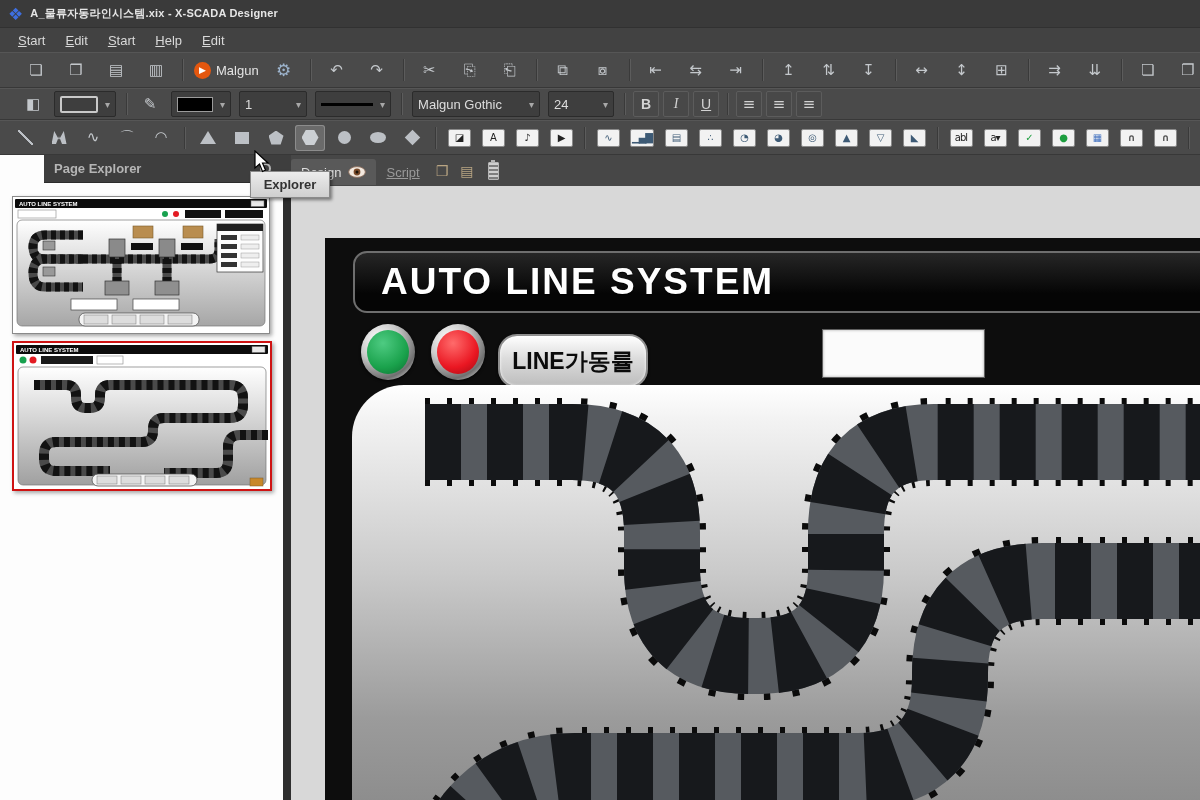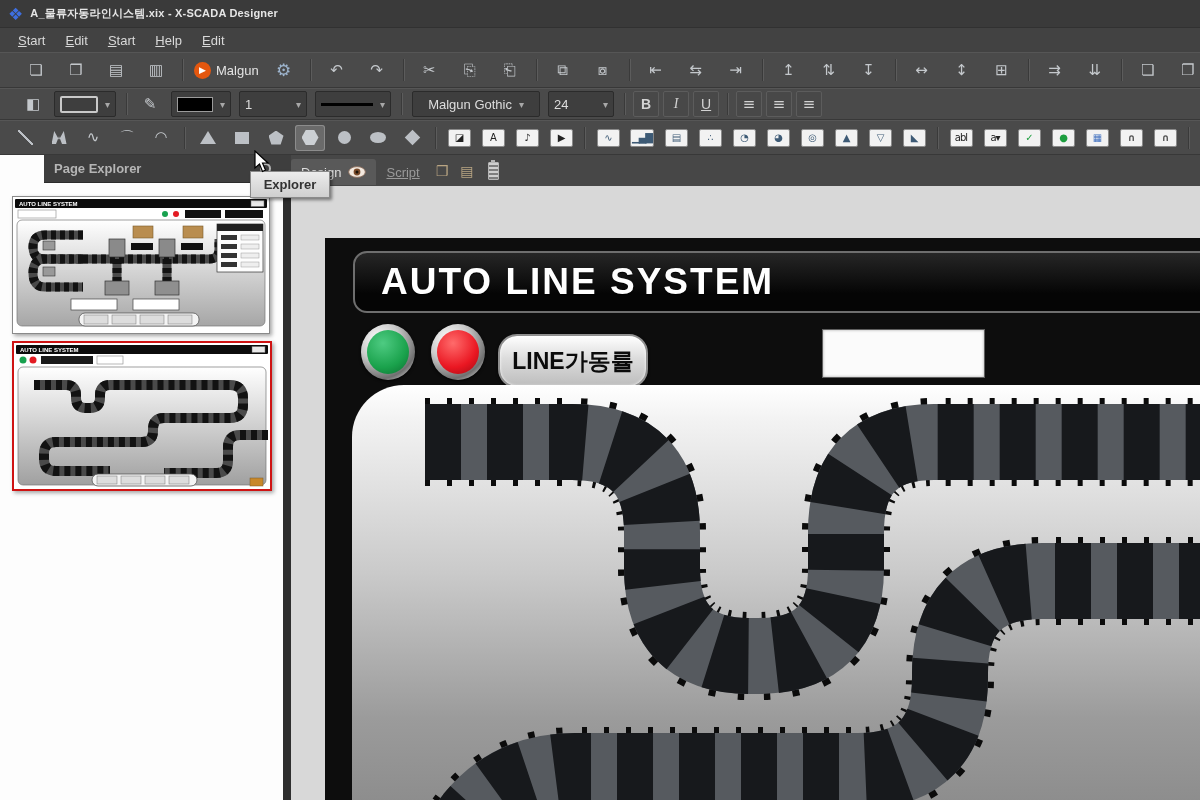--- a/index.html
+++ b/index.html
@@ -233,21 +233,21 @@
       </span>
     <span class="dd" style="width:56px;justify-content:space-between;">
         <span class="val">1</span>
         <span class="arrow">▾</span>
       </span>
     <span class="dd">
         <span class="swatch-line"></span>
         <span class="arrow">▾</span>
       </span>
     <span class="sep"></span>
-    <span class="dd" style="width:116px;justify-content:center;">
+    <span class="dd" style="width:116px;justify-content:space-between;">
         <span class="val">Malgun Gothic</span>
         <span class="arrow">▾</span>
       </span>
     <span class="dd" style="width:54px;justify-content:space-between;">
         <span class="val">24</span>
         <span class="arrow">▾</span>
       </span>
     <span class="sep"></span>
     <span class="fmt b">B</span>
     <span class="fmt i">I</span>

